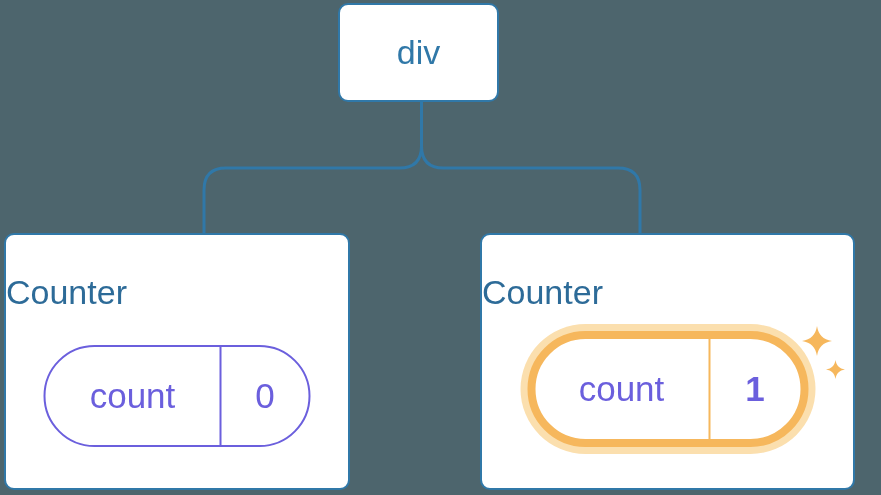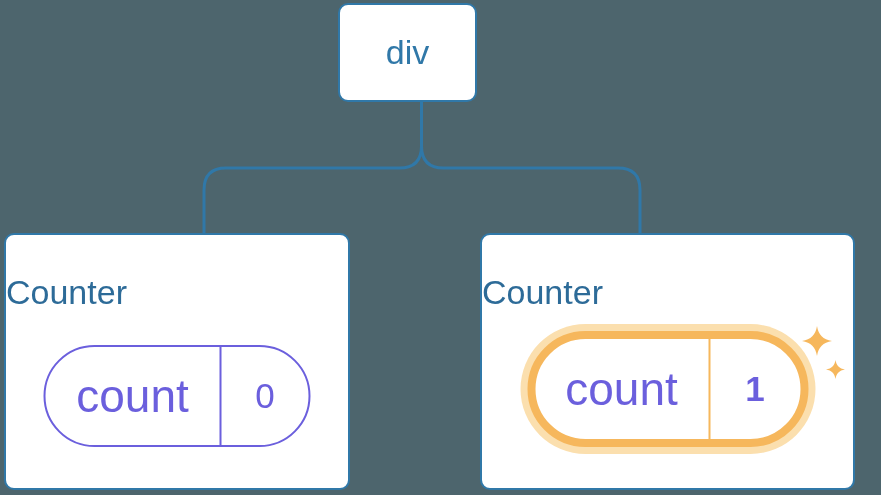--- a/index.html
+++ b/index.html
@@ -20,21 +20,21 @@
     overflow: hidden;
     font-family: "Liberation Sans", sans-serif;
   }
   .connector-svg {
     position: absolute; left: 0; top: 0;
     width: 881px; height: 495px;
     pointer-events: none;
   }
   .node-box {
     position: absolute; left: 338px; top: 3px;
-    width: 139px; height: 99px;
+    width: 161px; height: 99px;
     background: var(--card-bg);
     border: 2.5px solid var(--accent-blue);
     border-radius: 10px;
     display: flex; align-items: center; justify-content: center;
     font-size: 34px; font-weight: 500;
     color: var(--accent-blue);
   }
   .card {
     position: absolute; top: 233px; height: 257px;
     background: var(--card-bg);
@@ -59,21 +59,21 @@
     border-radius: 51px;
   }
   .pill.highlight {
     top: 96px; width: 281px; height: 116px;
     border: 8px solid var(--highlight-orange);
     border-radius: 58px;
     box-shadow: 0 0 0 7px var(--highlight-glow);
   }
   .pill-key {
     flex: 1; display: flex; align-items: center; justify-content: center;
-    font-size: 46px; color: var(--state-purple);
+    font-size: 35px; color: var(--state-purple);
   }
   .pill-value {
     display: flex; align-items: center; justify-content: center;
     font-size: 35px; color: var(--state-purple);
   }
   .pill.normal .pill-value { width: 89px; border-left: 2px solid var(--state-purple); }
   .pill.highlight .pill-value { width: 92px; border-left: 2.5px solid var(--highlight-orange); font-weight: 700; }
   .sparkle { position: absolute; z-index: 3; }
   .sparkle.large { left: 320px; top: 91px; width: 30px; height: 30px; }
   .sparkle.small { left: 344px; top: 125px; width: 19px; height: 19px; }

